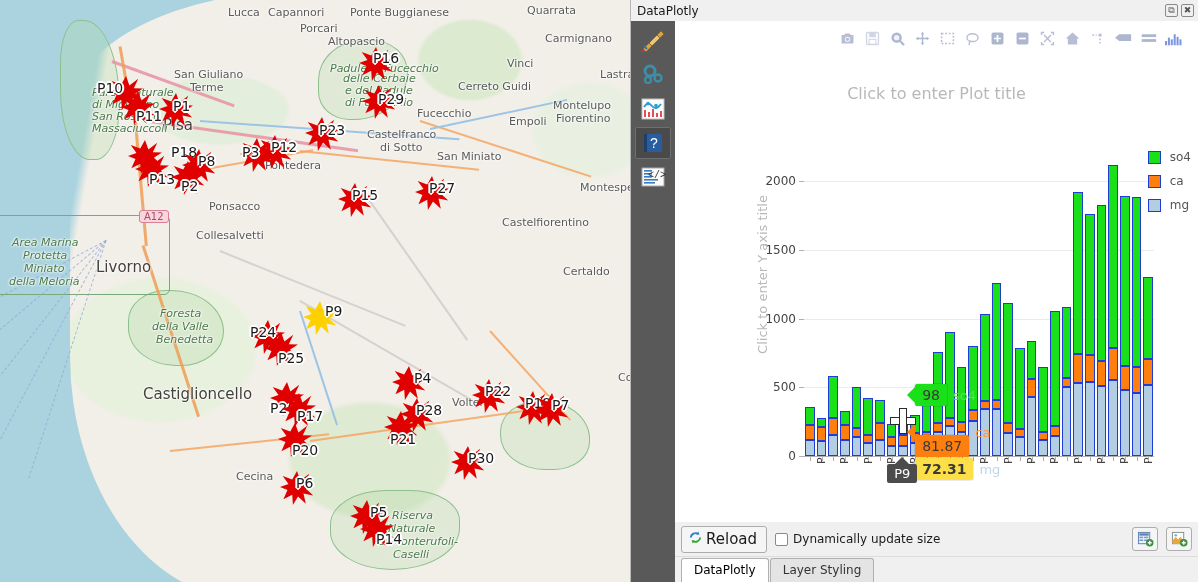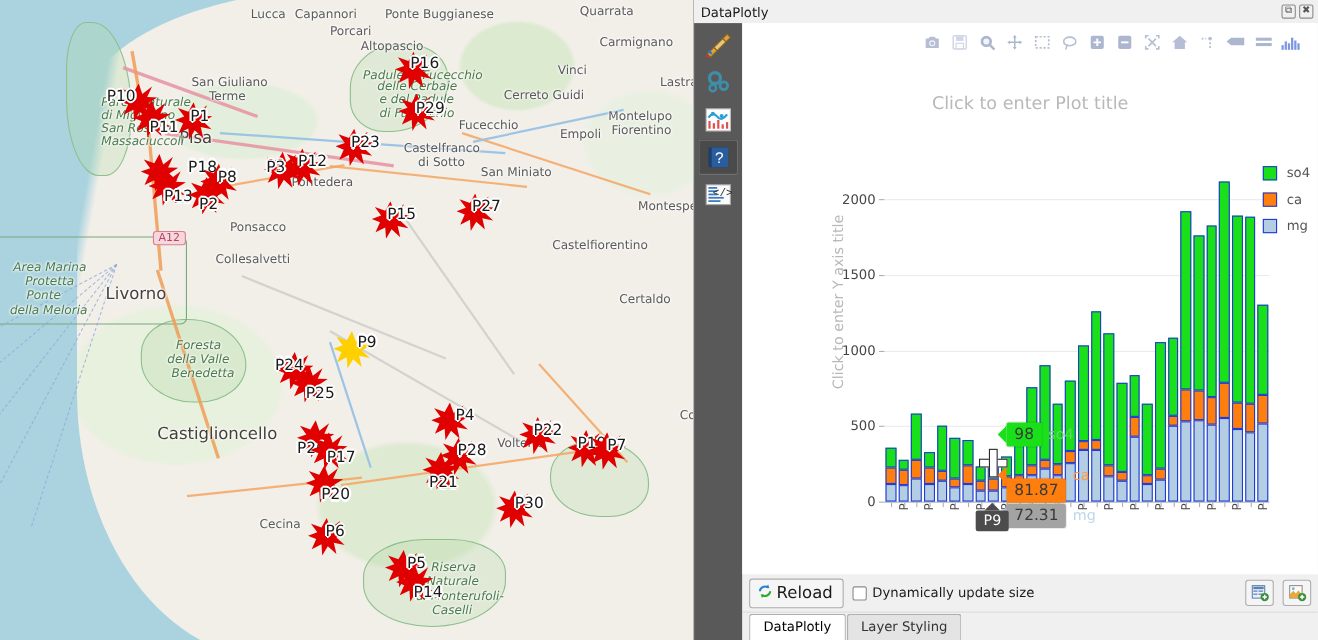--- a/index.html
+++ b/index.html
@@ -216,21 +216,21 @@
   #tooltip { position:absolute; }
   .tt-row {
     display:flex; align-items:center; gap:6px; margin-bottom:1px;
   }
   .tt-box {
     color:#3a3a3a; font-size:14px; padding:3px 7px; border-radius:2px;
     box-shadow: 0 0 0 1px rgba(0,0,0,.08);
   }
   .tt-box.so4 { background:#19e019; }
   .tt-box.ca  { background:#ff7f0e;margin-top:28px; }
-  .tt-box.mg  { background:#a3a3a3; }
+  .tt-box.mg  { background:#fde047;font-weight:bold; }
   .tt-name { font-size:13px; }
   .tt-name.so4 { color:#5fdc5f; }
   .tt-name.ca  { color:#ff9a3c; }
   .tt-name.mg  { color:#bcd7ea; }
   .tt-arrow {
     position:absolute; left:-8px; width:0;height:0;
     border-top:8px solid transparent; border-bottom:8px solid transparent;
   }
   #xlabel-badge {
     position:absolute; background:#4c4c4c; color:#fff; font-size:13px;
@@ -321,21 +321,21 @@
         <div class="map-label big" style="left: 143px; top: 385px;">Castiglioncello</div>
         <div class="map-label " style="left: 452px; top: 396px;">Volterra</div>
         <div class="map-label " style="left: 236px; top: 470px;">Cecina</div>
         <div class="map-label " style="left: 618px; top: 371px;">Co</div>
         <div class="map-label green" style="left: 92px; top: 86px;">Parco Naturale</div>
         <div class="map-label green" style="left: 92px; top: 98px;">di Migliarino</div>
         <div class="map-label green" style="left: 92px; top: 110px;">San Rossore</div>
         <div class="map-label green" style="left: 92px; top: 122px;">Massaciuccoli</div>
         <div class="map-label green" style="left: 12px; top: 236px; text-align: right;">Area Marina</div>
         <div class="map-label green" style="left: 23px; top: 249px;">Protetta</div>
-        <div class="map-label green" style="left: 24px; top: 262px;">Ponte</div>
+        <div class="map-label green" style="left: 24px; top: 262px;">Miniato</div>
         <div class="map-label green" style="left: 9px; top: 275px;">della Meloria</div>
         <div class="map-label green" style="left: 160px; top: 307px;">Foresta</div>
         <div class="map-label green" style="left: 152px; top: 320px;">della Valle</div>
         <div class="map-label green" style="left: 156px; top: 333px;">Benedetta</div>
         <div class="map-label green" style="left: 392px; top: 509px;">Riserva</div>
         <div class="map-label green" style="left: 388px; top: 522px;">Naturale</div>
         <div class="map-label green" style="left: 378px; top: 535px;">di Monterufoli-</div>
         <div class="map-label green" style="left: 393px; top: 548px;">Caselli</div>
         <div class="map-label green" style="left: 330px; top: 62px;">Padule di Fucecchio</div>
         <div class="map-label green" style="left: 343px; top: 72px;">delle Cerbaie</div>

